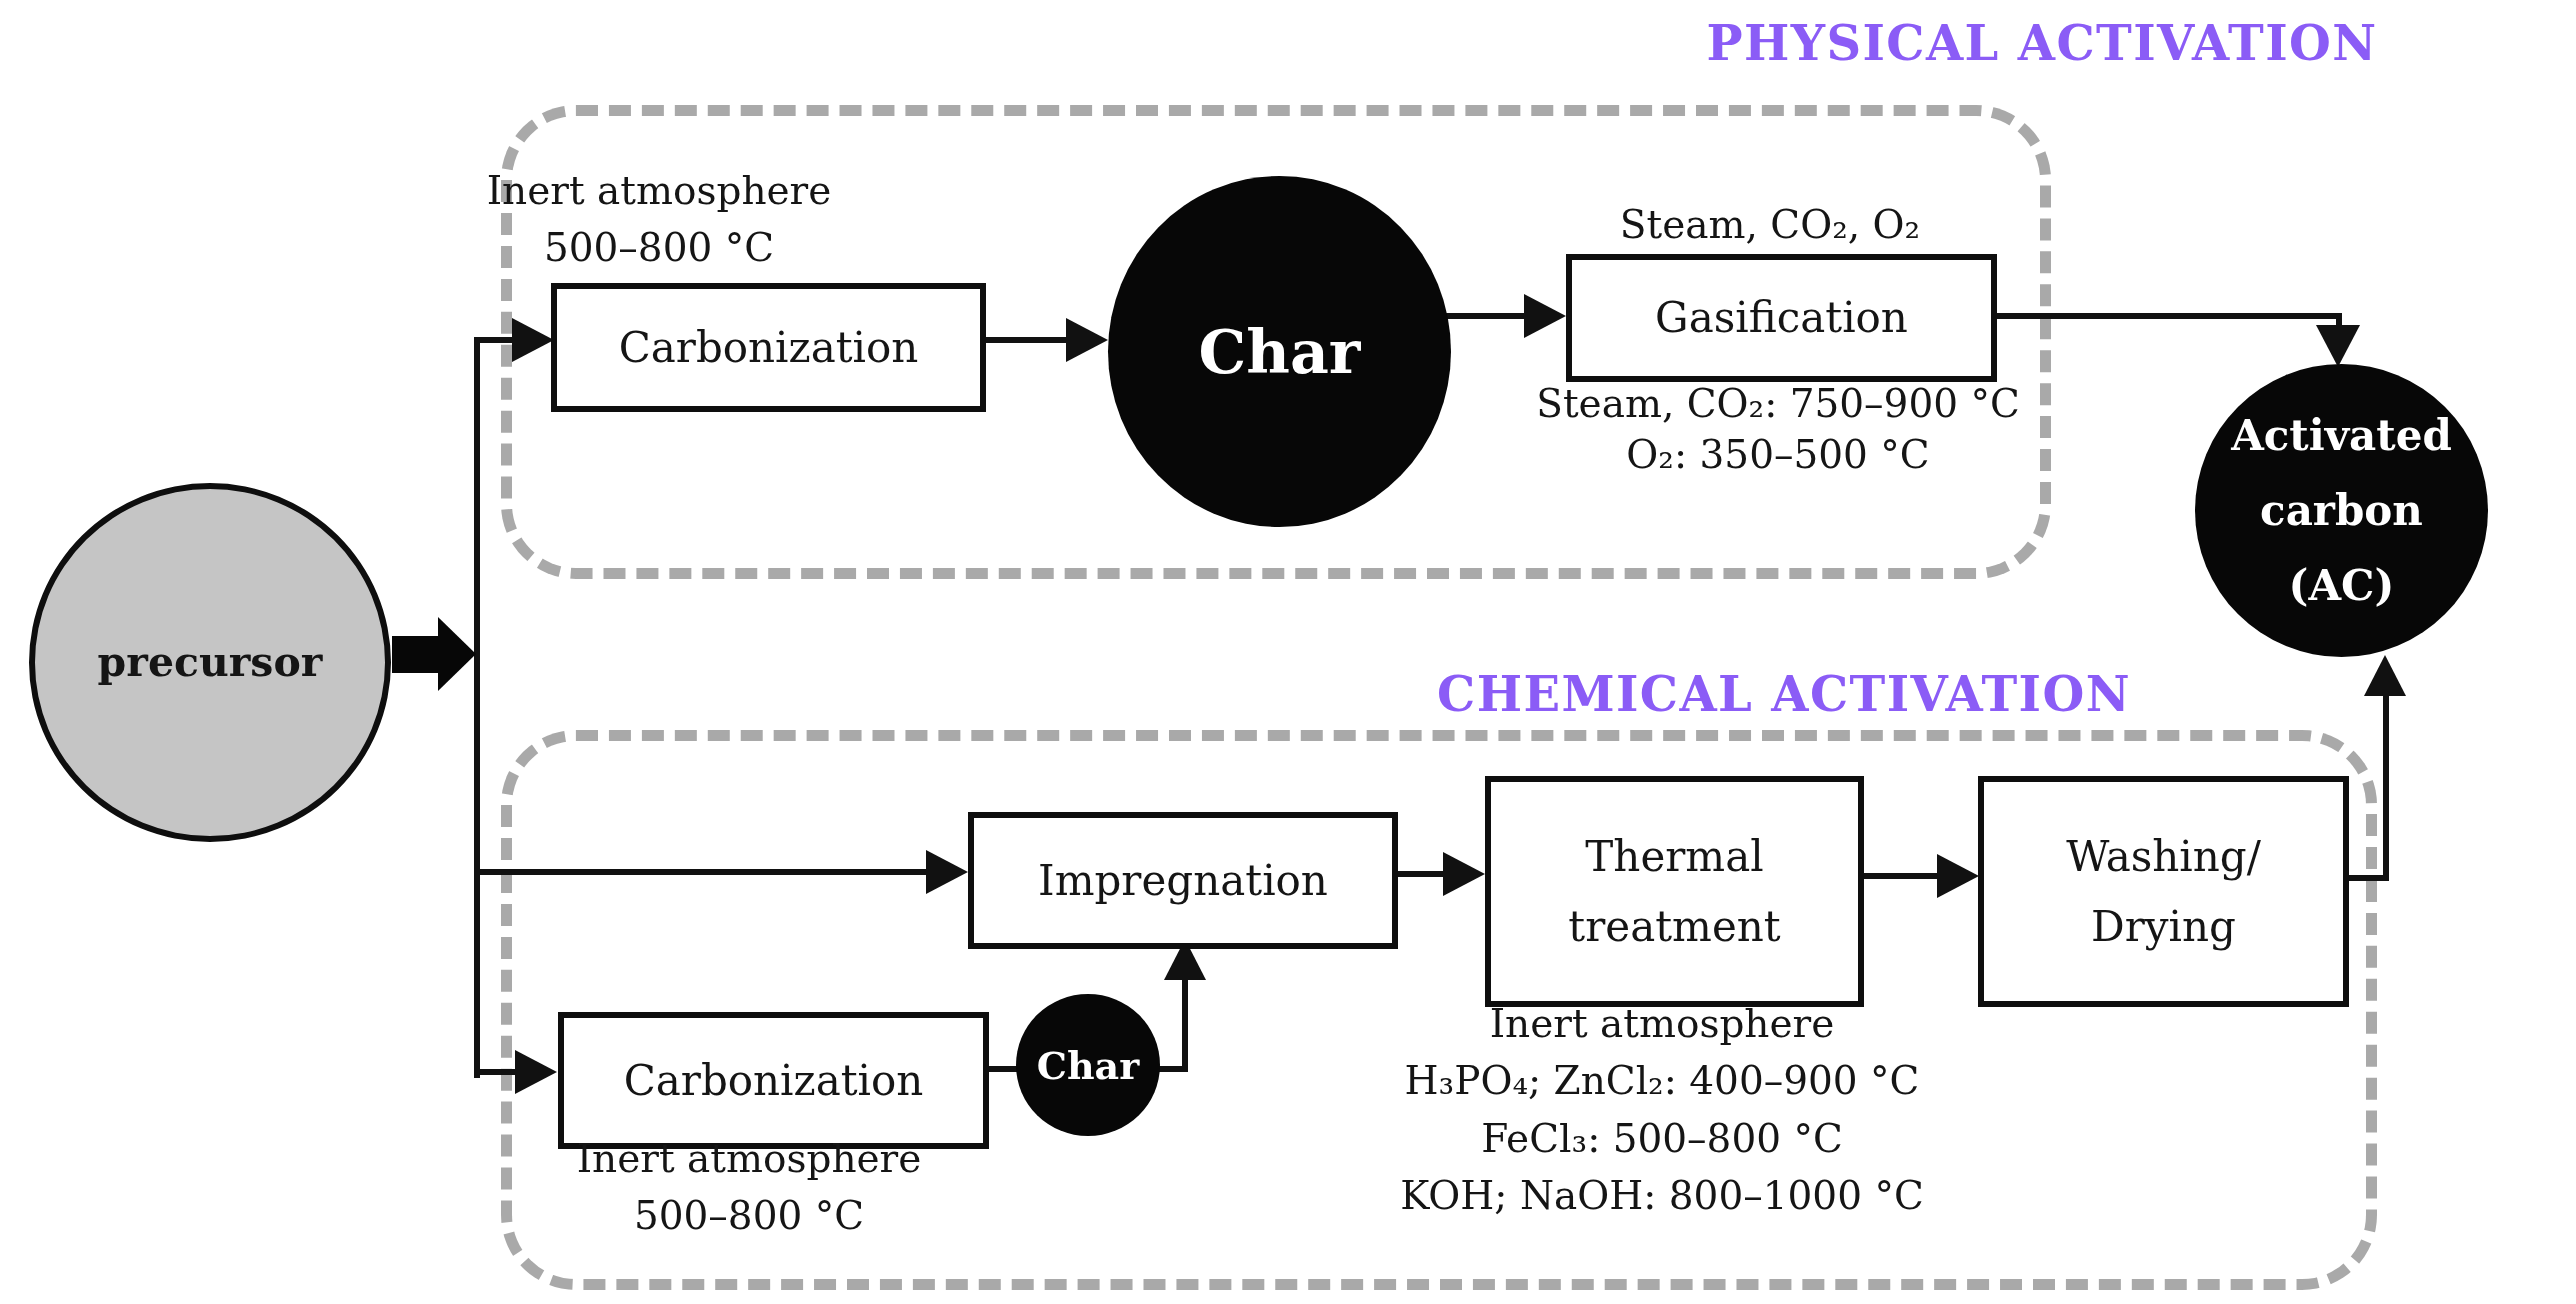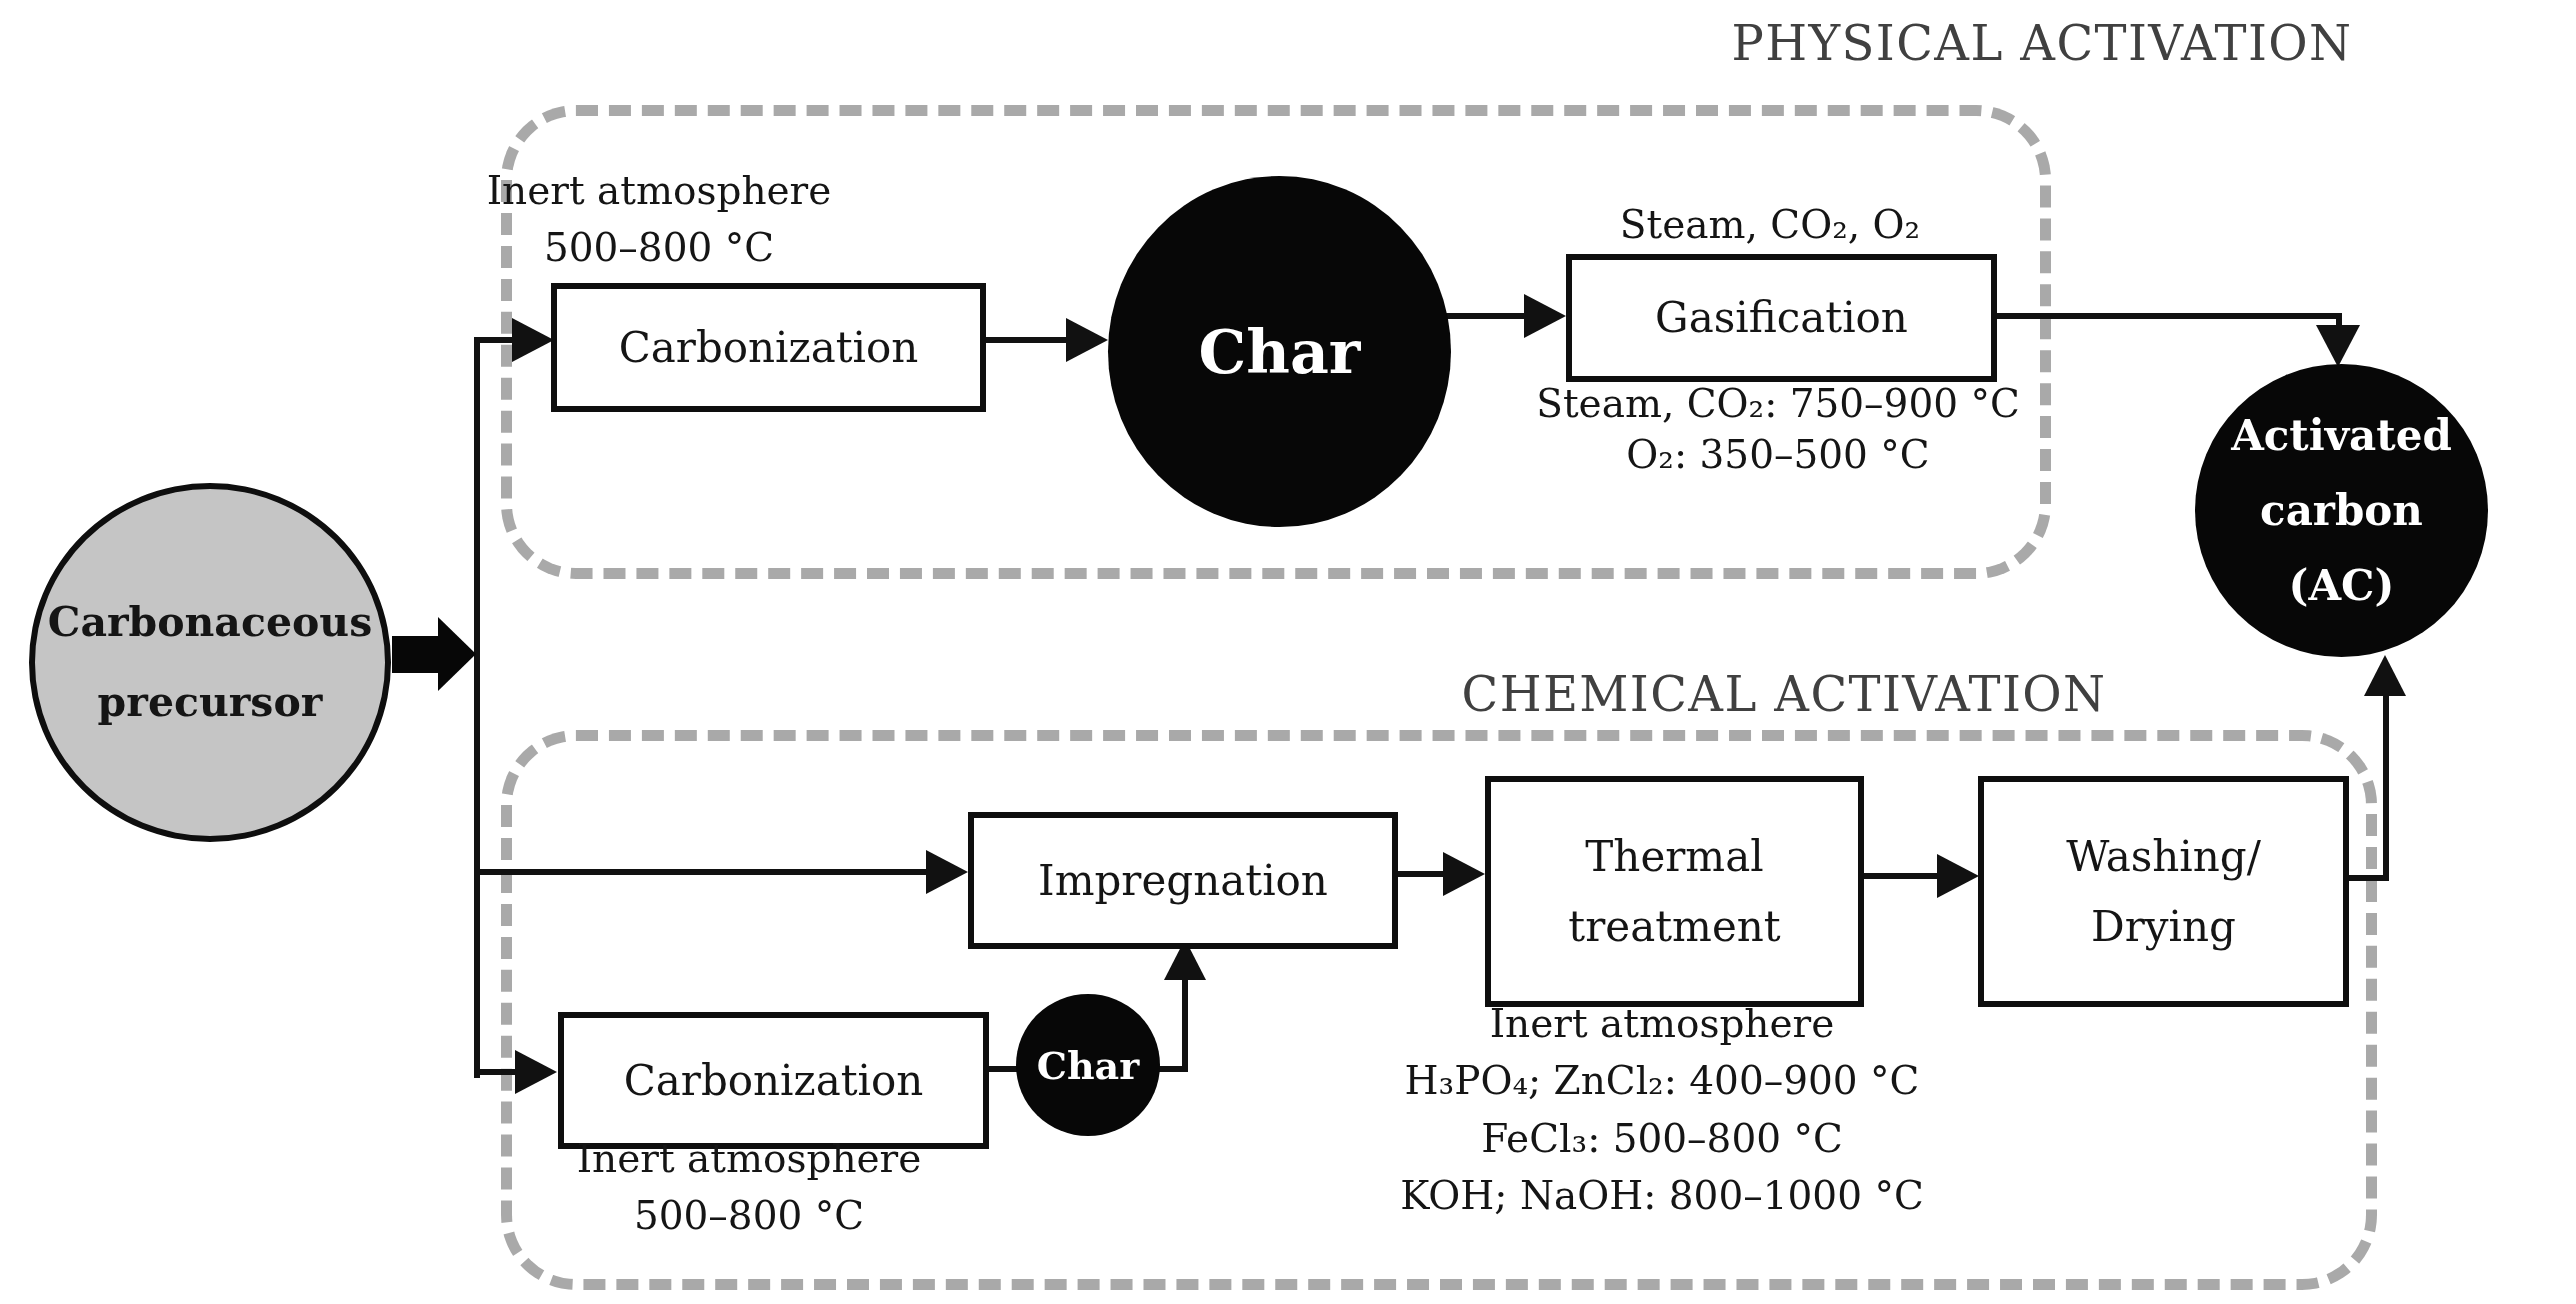--- a/index.html
+++ b/index.html
@@ -3,22 +3,22 @@
 <meta charset="utf-8">
 <style>
   html,body{margin:0;padding:0;background:#ffffff;overflow:hidden;}
   .stage{
     position:relative;width:2576px;height:1304px;background:#ffffff;
     font-family:"DejaVu Serif","Liberation Serif",serif;color:#151515;
   }
   
   .region{position:absolute;border:11px dashed #a9a9a9;border-radius:75px;background:transparent;}
   
-  .title{position:absolute;transform:translateX(-50%);font-weight:normal;font-size:48px;
-         letter-spacing:1.4px;color:#404040;white-space:nowrap;}
+  .title{position:absolute;transform:translateX(-50%);font-weight:bold;font-size:48px;
+         letter-spacing:1.4px;color:#8b5cf6;white-space:nowrap;}
   
   .box{position:absolute;background:#ffffff;border:6.8px solid #0e0e0e;
        display:flex;flex-direction:column;align-items:center;justify-content:center;
        font-size:42px;text-align:center;line-height:1.66;}
   
   .node{position:absolute;background:#070707;border-radius:50%;color:#ffffff;
         display:flex;flex-direction:column;align-items:center;justify-content:center;
         font-weight:bold;text-align:center;}
   
   .precursor{position:absolute;background:#c5c5c5;border:6.8px solid #0e0e0e;border-radius:50%;
@@ -85,21 +85,20 @@
   <div class="ar" style="left:1937px;top:854px;"></div>
 
   <div class="h" style="left:2338px;top:875px;width:51px;height:6.1px;"></div>
   <div class="v" style="left:2383px;top:694px;width:6.1px;height:187px;"></div>
   <div class="au" style="left:2364px;top:655px;"></div>
 
   <div class="blk-rect" style="left:392px;top:636px;width:48px;height:37px;"></div>
   <div class="blk-head" style="left:438px;top:617px;"></div>
 
   <div class="precursor" style="left:29px;top:483px;width:350px;height:347px;">
-    <span>Carbonaceous</span>
     <span>precursor</span>
   </div>
 
   <div class="box" style="left:551px;top:283px;width:423px;height:117px;">
     <span>Carbonization</span>
   </div>
   <div class="lbl" style="left:659px;top:163px;">
     <div>Inert atmosphere</div>
     <div>500–800 °C</div>
   </div>

